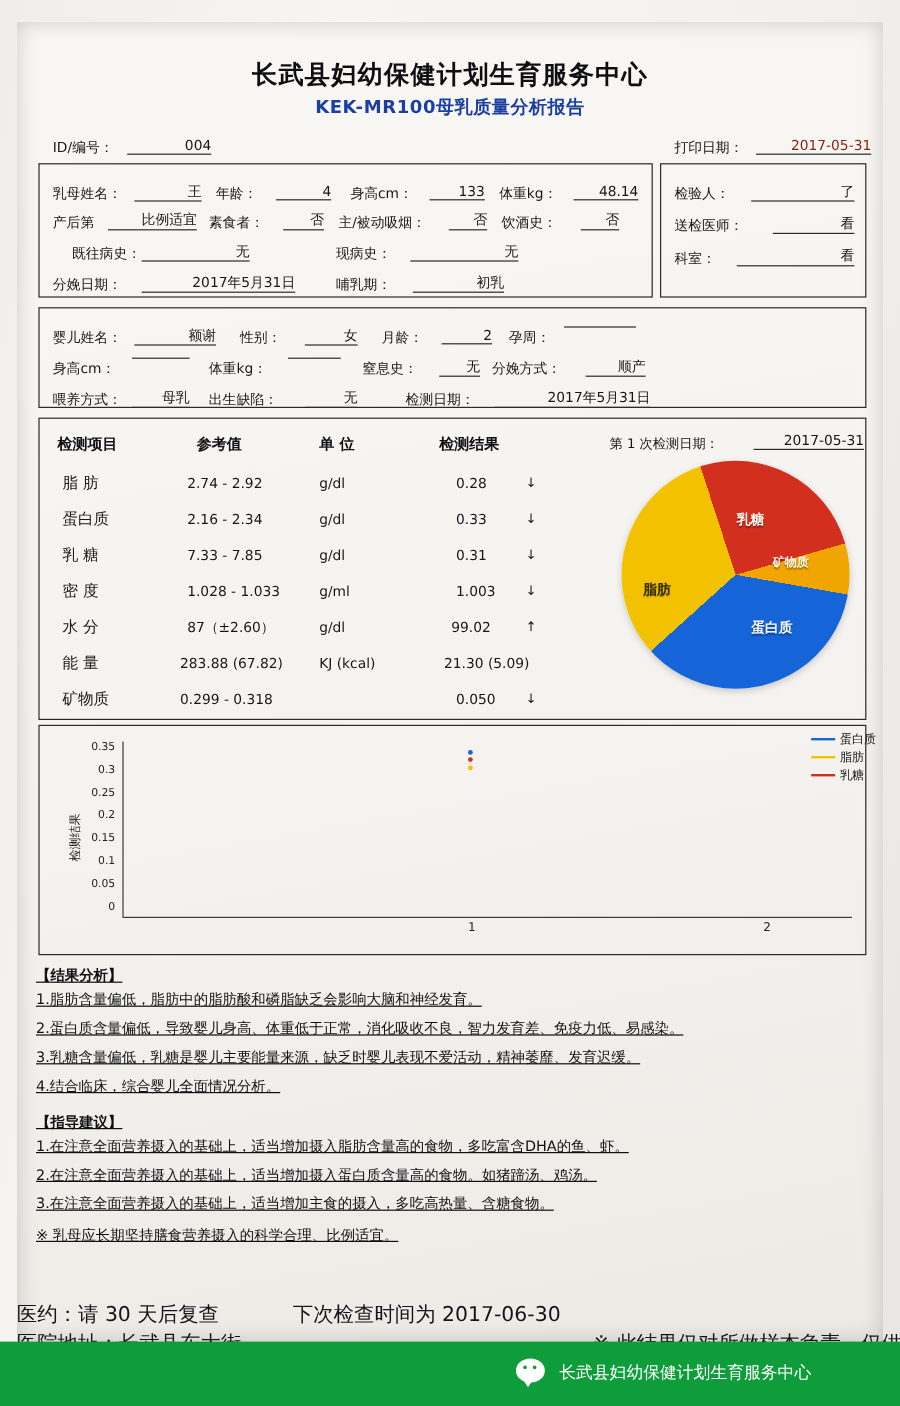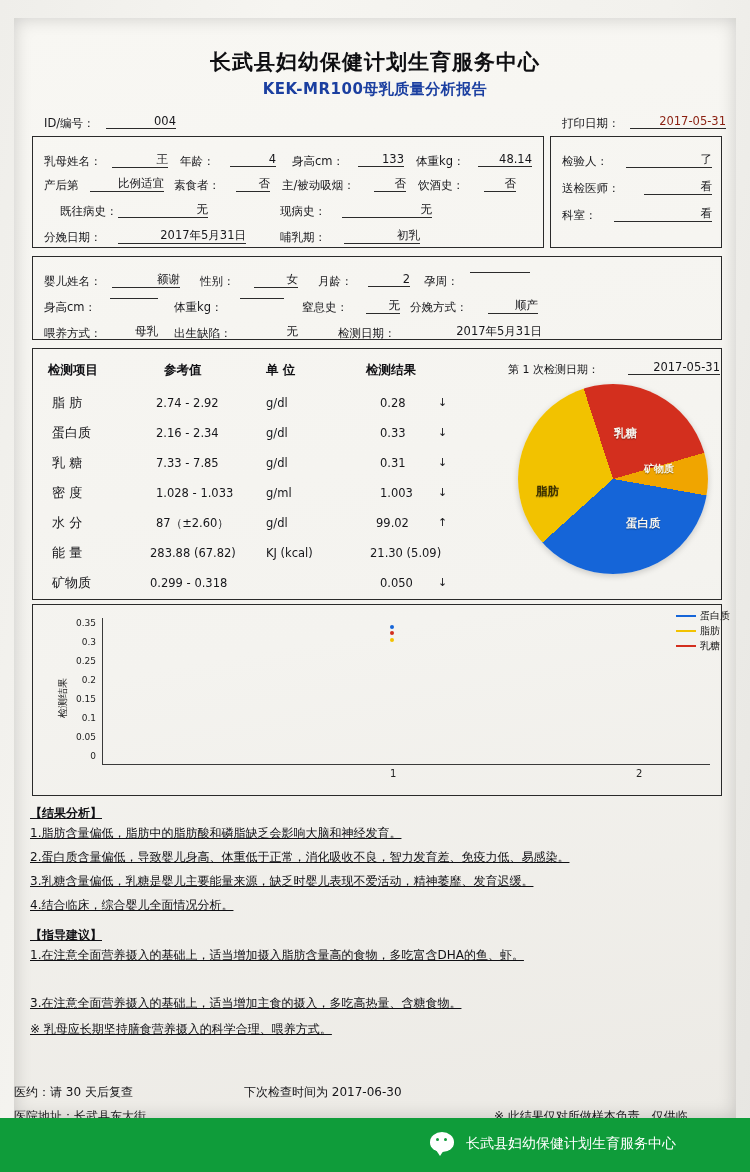--- a/index.html
+++ b/index.html
@@ -37,21 +37,21 @@
   #examBox{left:536px;top:118px;width:170px;height:110px;}
   #babyBox{left:18px;top:238px;width:688px;height:82px;}
   #tableBox{left:18px;top:330px;width:688px;height:250px;}
   #chartBox{left:18px;top:586px;width:688px;height:190px;}
   
   .th{position:absolute;font-size:12.5px;font-weight:bold;color:#101014;}
   .td{position:absolute;font-size:11.5px;color:#16161a;}
   .arrow{font-size:11px;}
   
   .sec{position:absolute;font-size:12px;color:#101014;line-height:19px;white-space:nowrap;text-decoration:underline;}
-  .footerline{position:absolute;font-size:12px;color:#151518;white-space:nowrap;}
+  .footerline{position:absolute;font-size:17px;color:#151518;white-space:nowrap;}
   
   .greenbar{
     position:absolute;left:0;bottom:0;width:750px;height:54px;
     background:#0f9c3a;
   }
   .greenbar .wx{
     position:absolute;left:430px;top:14px;width:26px;height:22px;
   }
   .greenbar .txt{
     position:absolute;left:466px;top:17px;font-size:14px;color:#ffffff;
@@ -252,22 +252,23 @@
     <div class="legend" style="left:686px;top:621px;">乳糖</div>
 
     <div class="sec" style="left:16px;top:786px;font-weight:bold;">【结果分析】</div>
     <div class="sec" style="left:16px;top:806px;">1.脂肪含量偏低，脂肪中的脂肪酸和磷脂缺乏会影响大脑和神经发育。</div>
     <div class="sec" style="left:16px;top:830px;">2.蛋白质含量偏低，导致婴儿身高、体重低于正常，消化吸收不良，智力发育差、免疫力低、易感染。</div>
     <div class="sec" style="left:16px;top:854px;">3.乳糖含量偏低，乳糖是婴儿主要能量来源，缺乏时婴儿表现不爱活动，精神萎靡、发育迟缓。</div>
     <div class="sec" style="left:16px;top:878px;">4.结合临床，综合婴儿全面情况分析。</div>
 
     <div class="sec" style="left:16px;top:908px;font-weight:bold;">【指导建议】</div>
     <div class="sec" style="left:16px;top:928px;">1.在注意全面营养摄入的基础上，适当增加摄入脂肪含量高的食物，多吃富含DHA的鱼、虾。</div>
+    <div class="sec" style="left:16px;top:952px;">2.在注意全面营养摄入的基础上，适当增加摄入蛋白质含量高的食物。如猪蹄汤、鸡汤。</div>
     <div class="sec" style="left:16px;top:976px;">3.在注意全面营养摄入的基础上，适当增加主食的摄入，多吃高热量、含糖食物。</div>
-    <div class="sec" style="left:16px;top:1002px;">※ 乳母应长期坚持膳食营养摄入的科学合理、喂养方式。</div>
+    <div class="sec" style="left:16px;top:1002px;">※ 乳母应长期坚持膳食营养摄入的科学合理、比例适宜。</div>
 
     <div class="footerline" style="left:0px;top:1066px;">医约：请 30 天后复查</div>
     <div class="footerline" style="left:230px;top:1066px;">下次检查时间为 2017-06-30</div>
     <div class="footerline" style="left:0px;top:1090px;">医院地址：长武县东大街</div>
     <div class="footerline" style="left:480px;top:1090px;">※ 此结果仅对所做样本负责，仅供临</div>
 
   </div>
 
   <div class="greenbar">
     <div class="wx">

